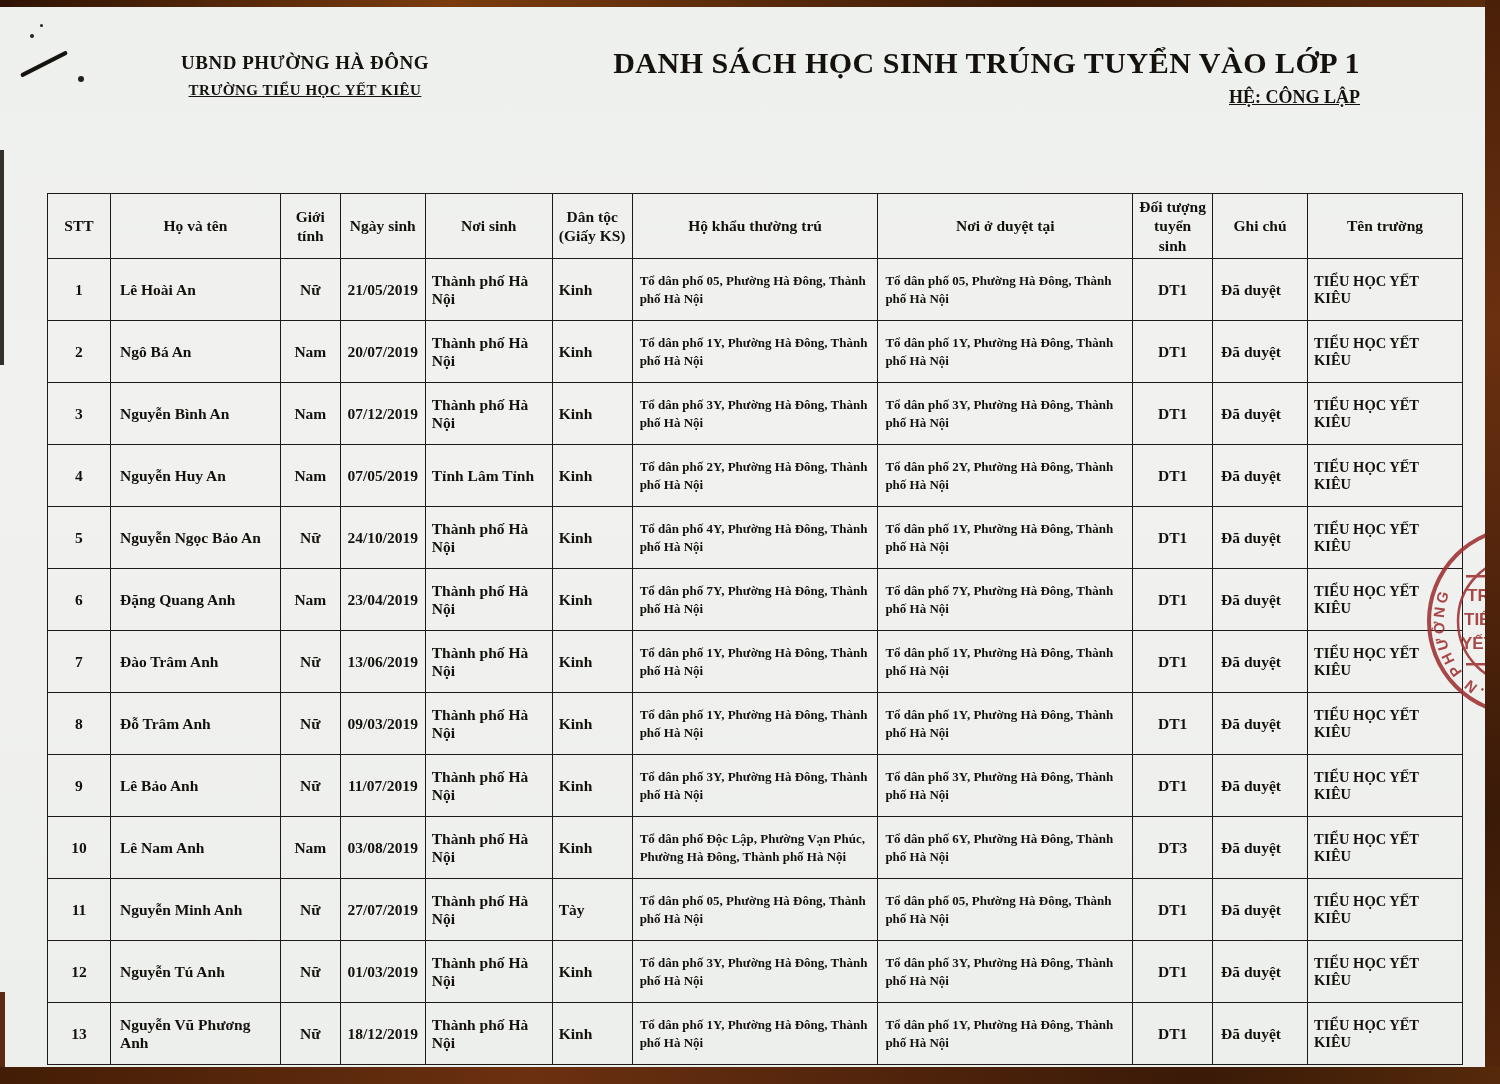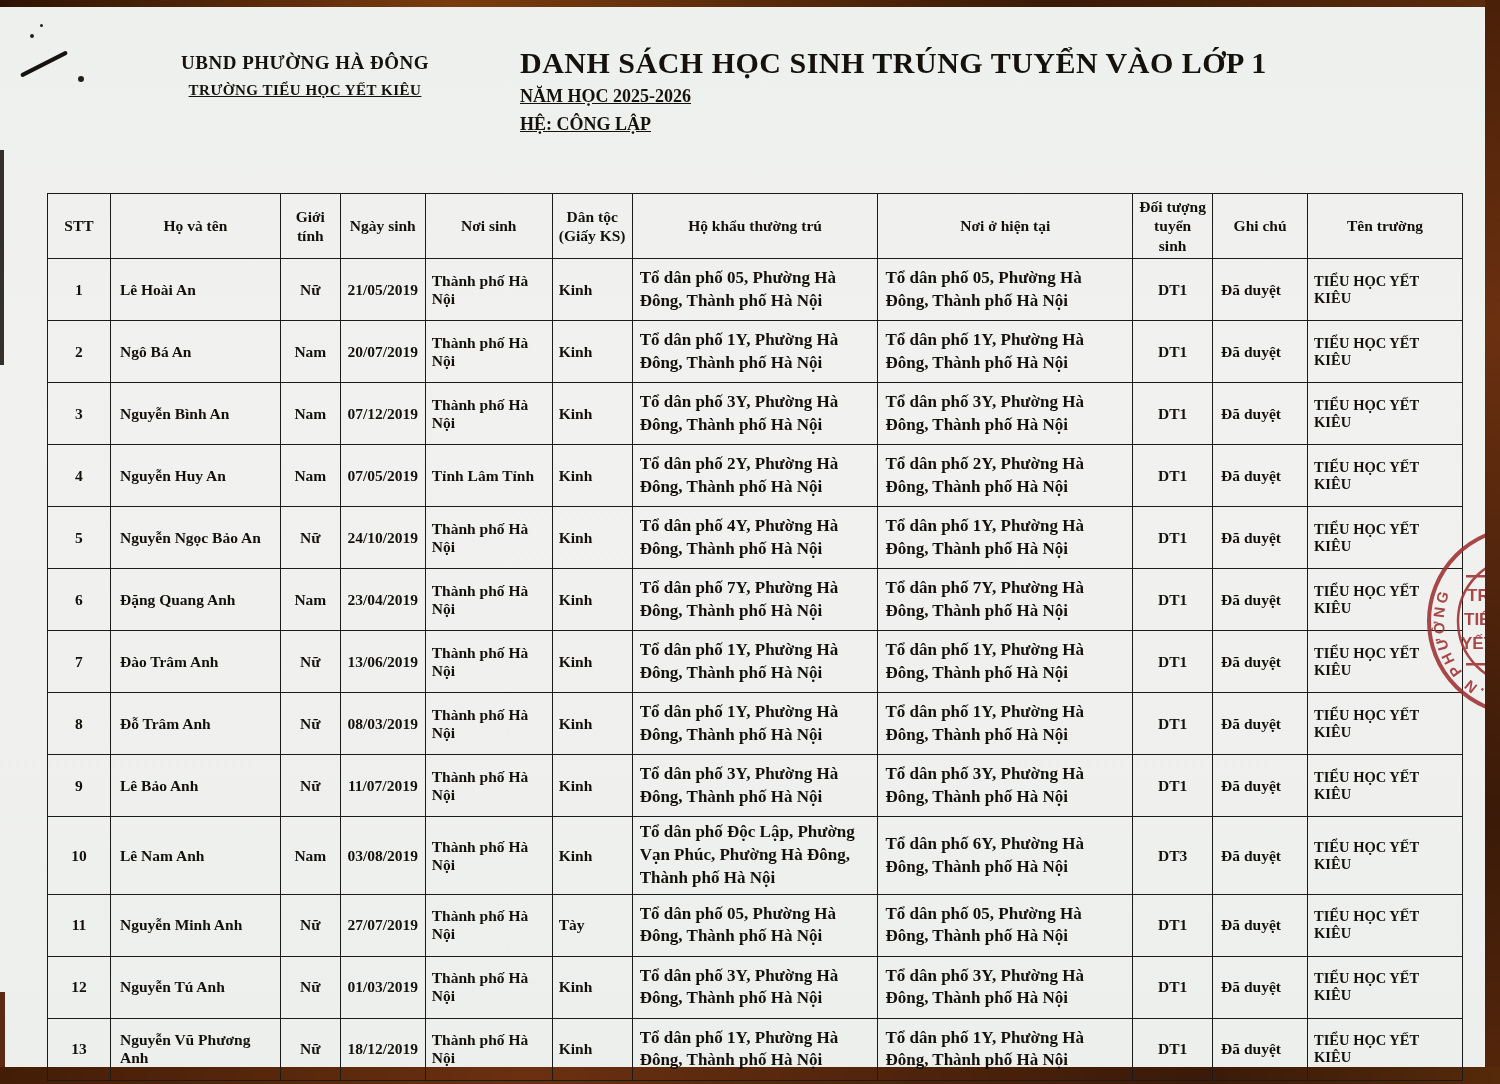--- a/index.html
+++ b/index.html
@@ -23,33 +23,33 @@
   
   .pen-stroke{position:absolute;left:18px;top:62px;width:52px;height:4px;
               background:#17130f;border-radius:2px;transform:rotate(-27deg);}
   .pen-dot{position:absolute;background:#241f19;border-radius:50%;}
   
   .org{position:absolute;left:130px;top:52px;width:350px;text-align:center;
        color:#15120e;}
   .org .l1{font-weight:bold;font-size:19px;letter-spacing:.5px;}
   .org .l2{font-weight:bold;font-size:15px;letter-spacing:.5px;margin-top:8px;
            text-decoration:underline;}
-  .title{position:absolute;left:520px;top:46px;width:840px;text-align:left;color:#15120e;}
+  .title{position:absolute;left:520px;top:46px;width:840px;text-align:right;color:#15120e;}
   .title .main{font-weight:bold;font-size:30px;letter-spacing:.5px;}
   .title .year{font-weight:bold;font-size:18px;margin-top:6px;text-decoration:underline;}
   .title .sys{font-weight:bold;font-size:18px;margin-top:7px;text-decoration:underline;}
   
   table{position:absolute;left:47px;top:193px;width:1416px;border-collapse:collapse;
         color:#14110d;}
   th,td{border:1.6px solid #1d1b18;font-weight:bold;vertical-align:middle;
         padding:3px 6px;}
   th{height:56px;font-size:15.5px;text-align:center;line-height:1.25;}
   td{height:53px;font-size:15.5px;}
   td.c{text-align:center;}
-  td.addr{font-size:17px;line-height:1.35;padding:4px 7px;}
+  td.addr{font-size:13px;line-height:1.35;padding:4px 7px;}
   td.name{padding-left:9px;}
   td.school{font-size:14.5px;text-align:left;}
   td.note{padding-left:8px;}
   
   #stamp{position:absolute;left:1404px;top:523px;width:81px;height:196px;
          overflow:hidden;opacity:.88;pointer-events:none;}
 </style>
 </head>
 <body>
 
@@ -66,21 +66,20 @@
   <div class="pen-dot" style="left:78px;top:76px;width:6px;height:6px;"></div>
   <div class="pen-dot" style="left:30px;top:34px;width:4px;height:4px;"></div>
   <div class="pen-dot" style="left:40px;top:24px;width:3px;height:3px;"></div>
 
   <div class="org">
     <div class="l1">UBND PHƯỜNG HÀ ĐÔNG</div>
     <div class="l2">TRƯỜNG TIỂU HỌC YẾT KIÊU</div>
   </div>
   <div class="title">
     <div class="main">DANH SÁCH HỌC SINH TRÚNG TUYỂN VÀO LỚP 1</div>
-    <div class="year">NĂM HỌC 2025-2026</div>
     <div class="sys">HỆ: CÔNG LẬP</div>
   </div>
 
   <table>
     <colgroup>
       <col style="width:63px">
         <col style="width:170px">
         <col style="width:60px">
       <col style="width:85px">
         <col style="width:127px">
@@ -93,21 +92,21 @@
     </colgroup>
     <thead>
       <tr>
         <th>STT</th>
         <th>Họ và tên</th>
         <th>Giới tính</th>
         <th>Ngày sinh</th>
         <th>Nơi sinh</th>
         <th>Dân tộc (Giấy KS)</th>
         <th>Hộ khẩu thường trú</th>
-        <th>Nơi ở hiện tại</th>
+        <th>Nơi ở duyệt tại</th>
         <th>Đối tượng tuyển sinh</th>
         <th>Ghi chú</th>
         <th>Tên trường</th>
       </tr>
     </thead>
     <tbody>
         <tr>
       <td class="c">1</td>
       <td class="name">Lê Hoài An</td>
       <td class="c">Nữ</td>
@@ -195,21 +194,21 @@
       <td class="addr">Tổ dân phố 1Y, Phường Hà Đông, Thành phố Hà Nội</td>
       <td class="addr">Tổ dân phố 1Y, Phường Hà Đông, Thành phố Hà Nội</td>
       <td class="c">DT1</td>
       <td class="note">Đã duyệt</td>
       <td class="school">TIỂU HỌC YẾT KIÊU</td>
     </tr>
         <tr>
       <td class="c">8</td>
       <td class="name">Đỗ Trâm Anh</td>
       <td class="c">Nữ</td>
-      <td class="c">08/03/2019</td>
+      <td class="c">09/03/2019</td>
       <td>Thành phố Hà Nội</td>
       <td>Kinh</td>
       <td class="addr">Tổ dân phố 1Y, Phường Hà Đông, Thành phố Hà Nội</td>
       <td class="addr">Tổ dân phố 1Y, Phường Hà Đông, Thành phố Hà Nội</td>
       <td class="c">DT1</td>
       <td class="note">Đã duyệt</td>
       <td class="school">TIỂU HỌC YẾT KIÊU</td>
     </tr>
         <tr>
       <td class="c">9</td>

